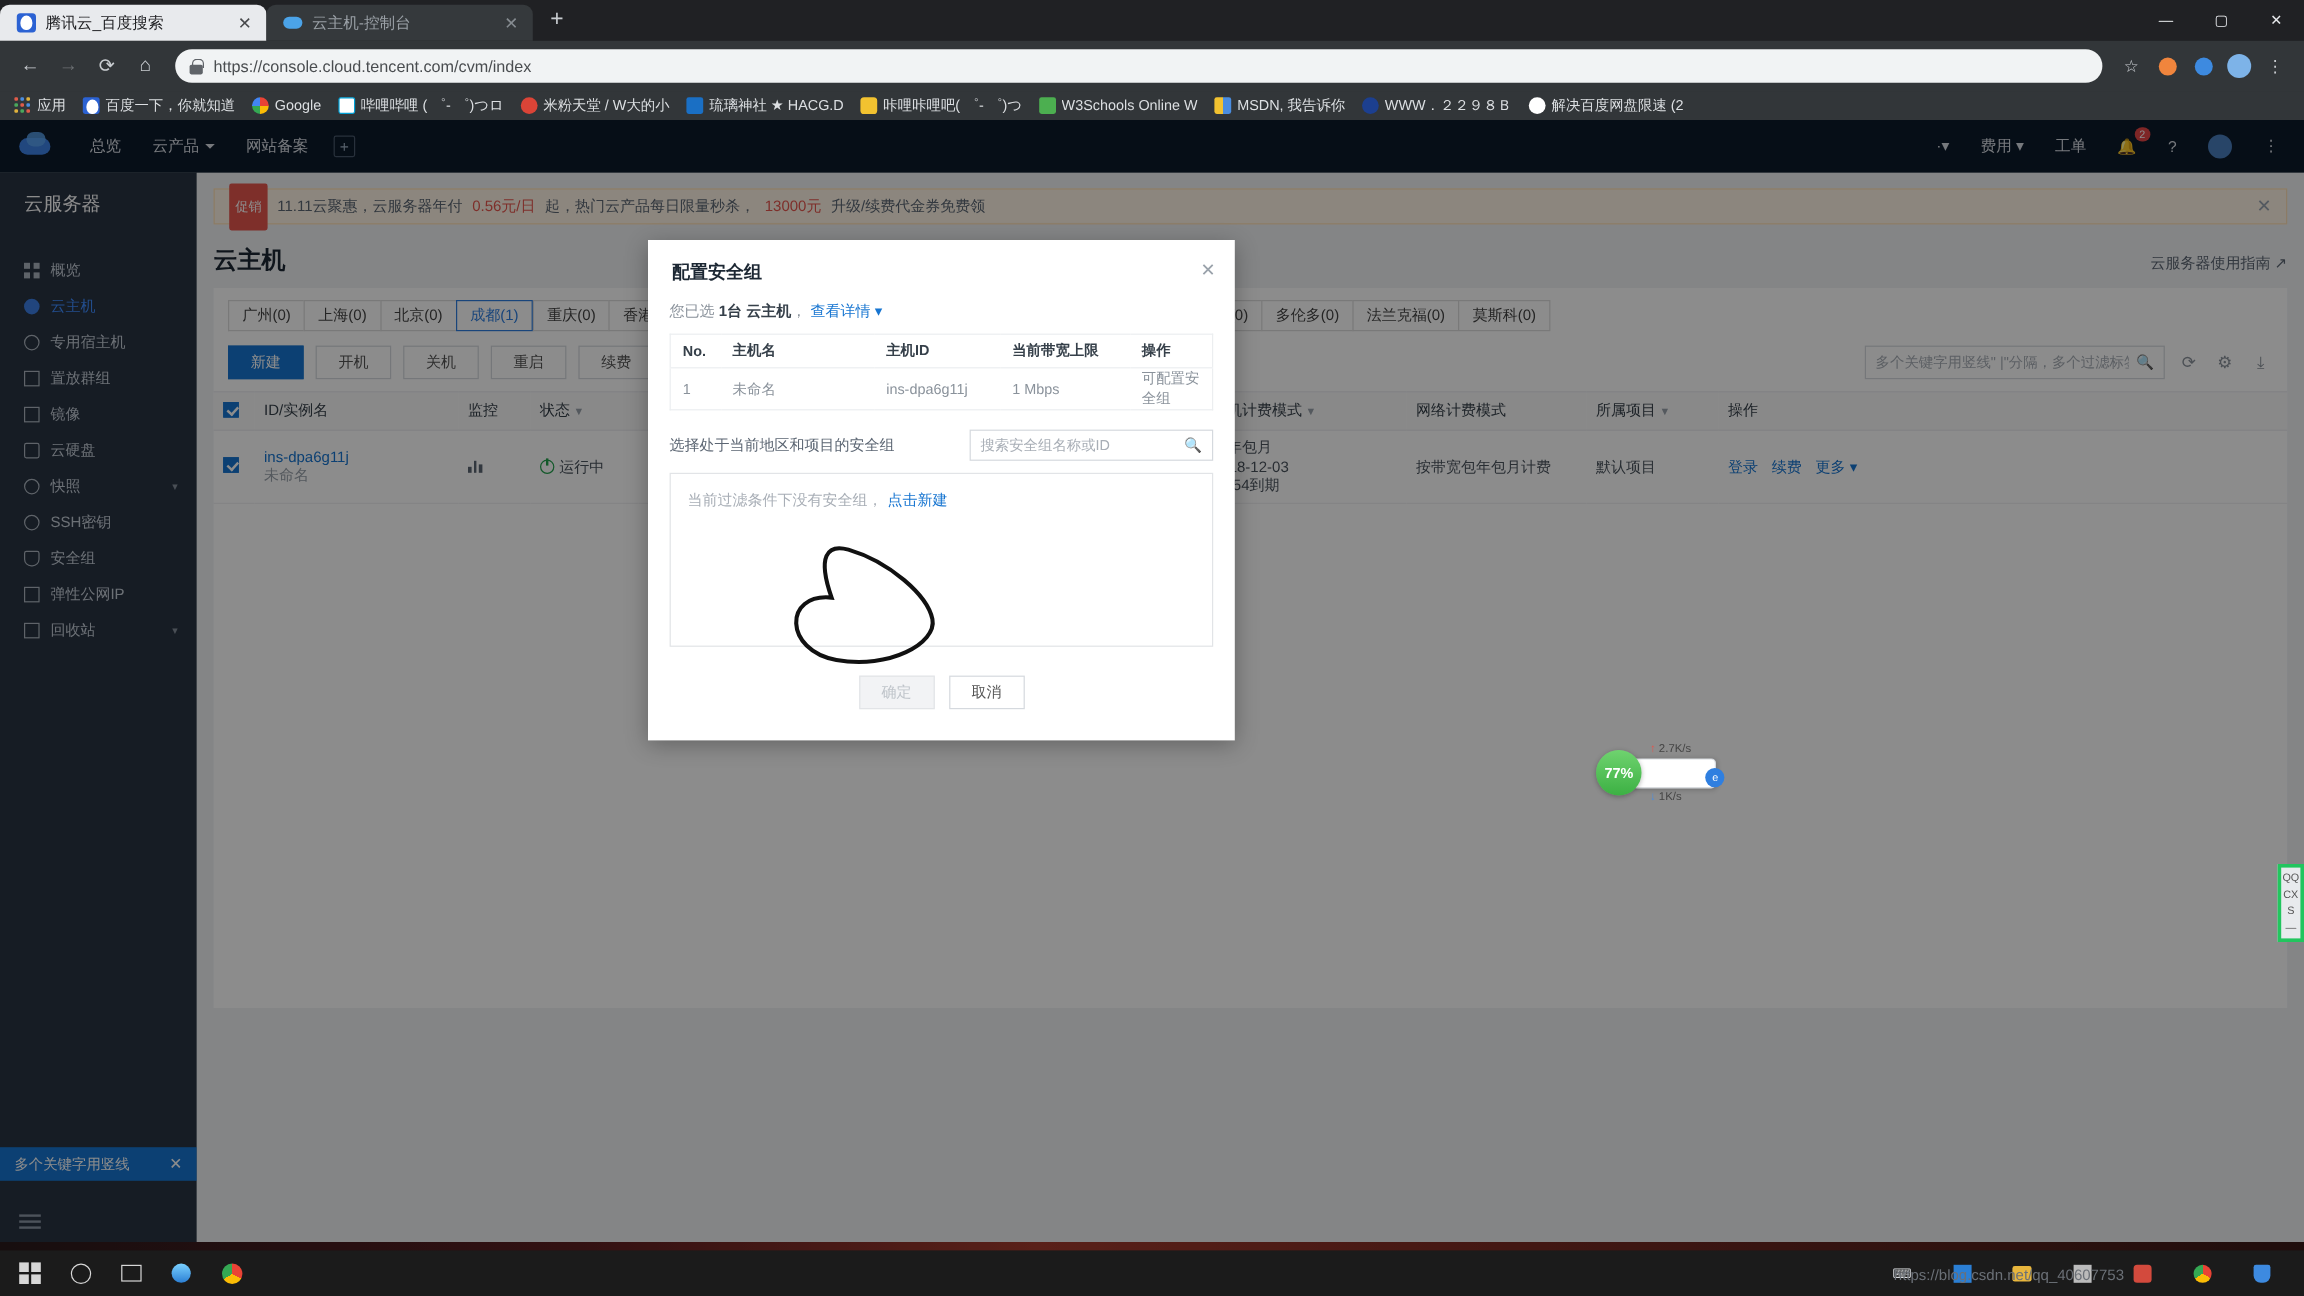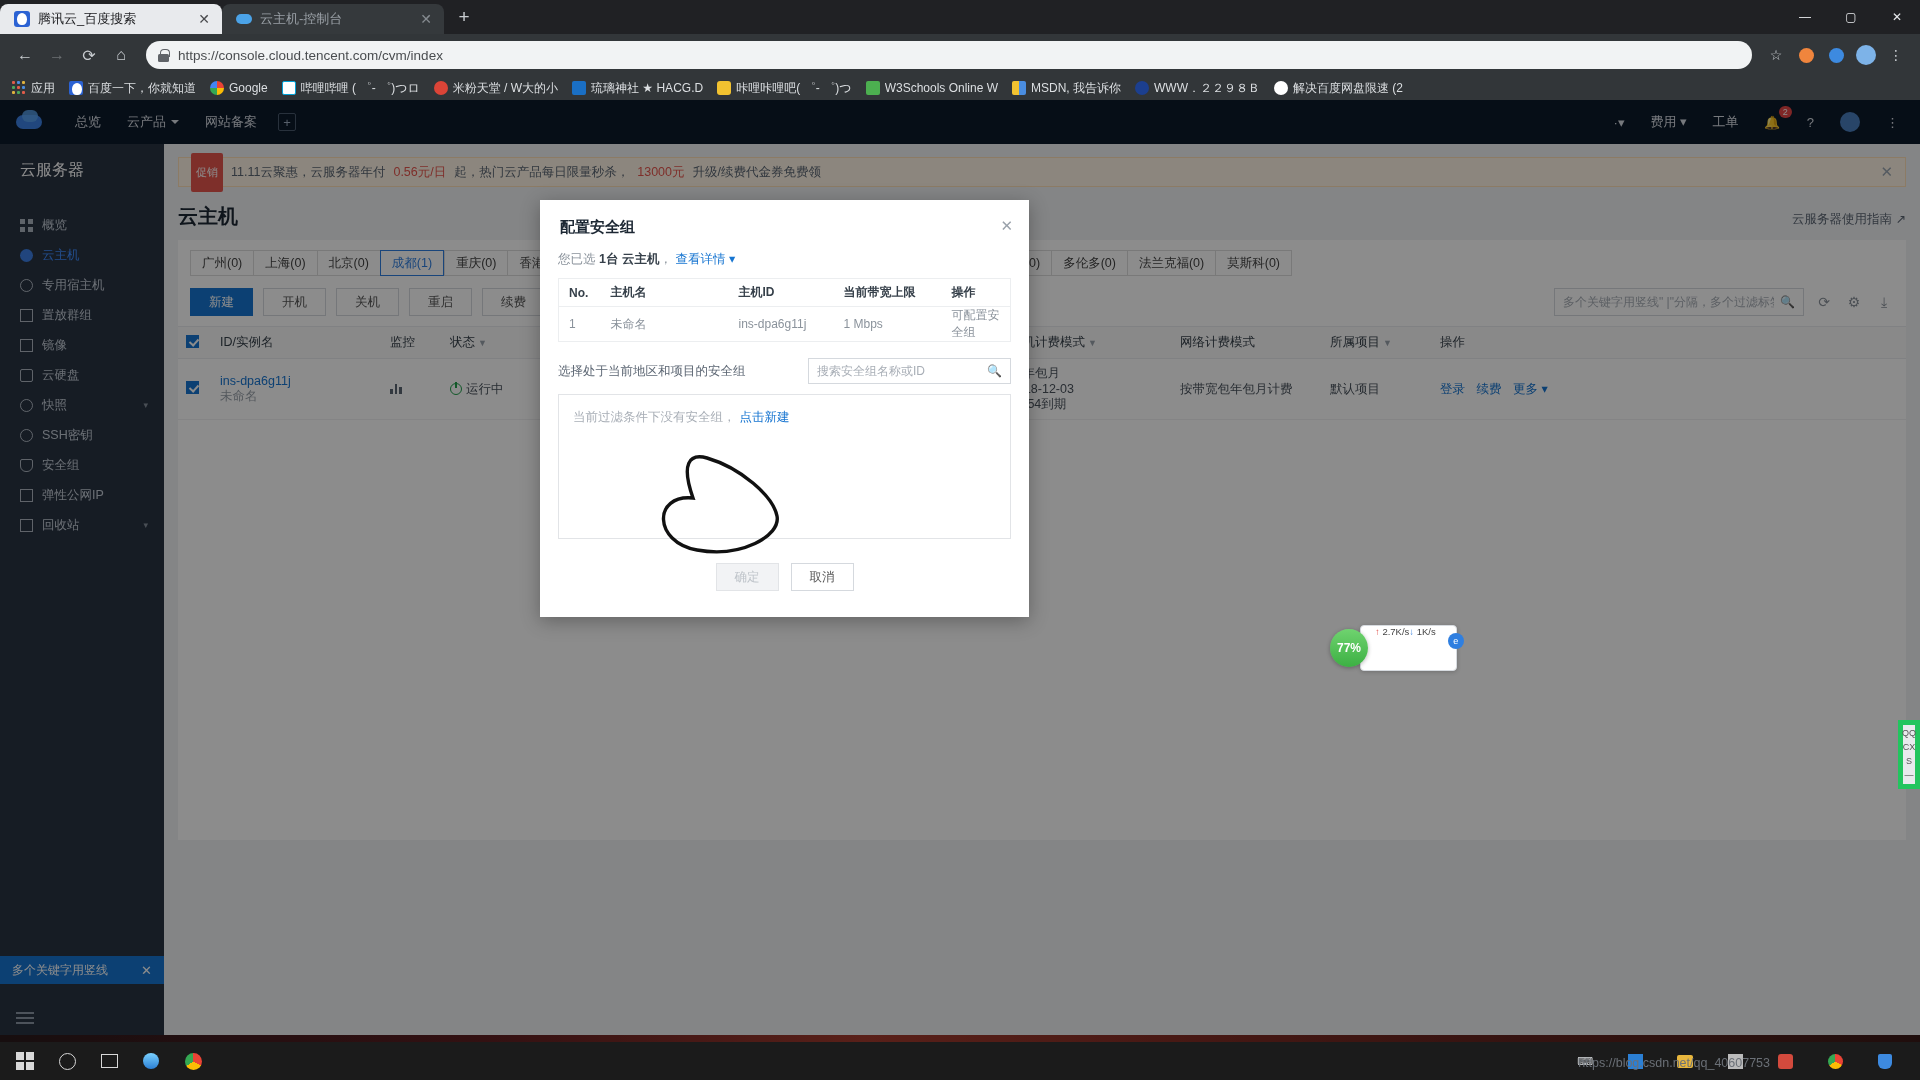--- a/index.html
+++ b/index.html
@@ -155,29 +155,29 @@
   .mbtn.disabled{background:#f2f3f5;color:#bfc4ca;border-color:#e2e4e7;cursor:default;}
 
   
   .scribble{position:absolute;left:645px;top:350px;z-index:32;pointer-events:none;}
 
   
   .netspeed{position:absolute;left:1330px;top:525px;z-index:35;display:flex;align-items:center;}
   .ns-circle{width:38px;height:38px;border-radius:50%;background:linear-gradient(#6fd36f,#3cb043);
      display:flex;align-items:center;justify-content:center;color:#fff;font-size:12px;font-weight:bold;
      box-shadow:0 1px 4px rgba(0,0,0,.3);z-index:2;}
-  .ns-box{height:46px;background:#fff;border:1px solid #d7dbe0;border-radius:4px;margin-left:-8px;
-     padding:0 20px 0 14px;display:flex;flex-direction:row;justify-content:center;font-size:9.5px;color:#444;
-     box-shadow:0 1px 4px rgba(0,0,0,.2);position:relative;}
+  .ns-box{height:25px;background:#fff;border:1px solid #d7dbe0;border-radius:4px;margin-left:-8px;
+     padding:0 20px 0 14px;display:flex;flex-direction:column;justify-content:center;font-size:9.5px;color:#444;
+     box-shadow:0 1px 4px rgba(0,0,0,.2);position:relative;gap:29px;}
   .ns-box .up{color:#e0564e;}
   .ns-box .dn{color:#4a8de0;}
   .ns-badge{position:absolute;right:-8px;top:7px;width:16px;height:16px;border-radius:50%;background:#2f7fe0;
      display:flex;align-items:center;justify-content:center;color:#fff;font-size:9px;}
 
-  .sidewidget{position:absolute;right:0;top:620px;width:22px;z-index:35;background:#e8eaed;border:5px solid #22c55e;
+  .sidewidget{position:absolute;right:0;top:620px;width:22px;z-index:35;background:#e8eaed;border:3px solid #22c55e;
      display:flex;flex-direction:column;align-items:center;padding:4px 0;font-size:9px;color:#555;gap:5px;}
   .sw-row{writing-mode:horizontal-tb;line-height:1;cursor:pointer;}
 
   
   .taskbar{position:absolute;left:0;bottom:0;width:1920px;height:38px;background:#1b1b1b;display:flex;align-items:center;
      padding:0 4px;z-index:60;}
   .tb-item{width:42px;height:38px;display:flex;align-items:center;justify-content:center;cursor:pointer;}
   .tray{margin-left:auto;display:flex;align-items:center;gap:8px;padding-right:10px;color:#dcdfe2;font-size:11px;}
   .watermark{position:absolute;right:150px;bottom:10px;color:#6b7077;font-size:12.5px;z-index:61;}
 

